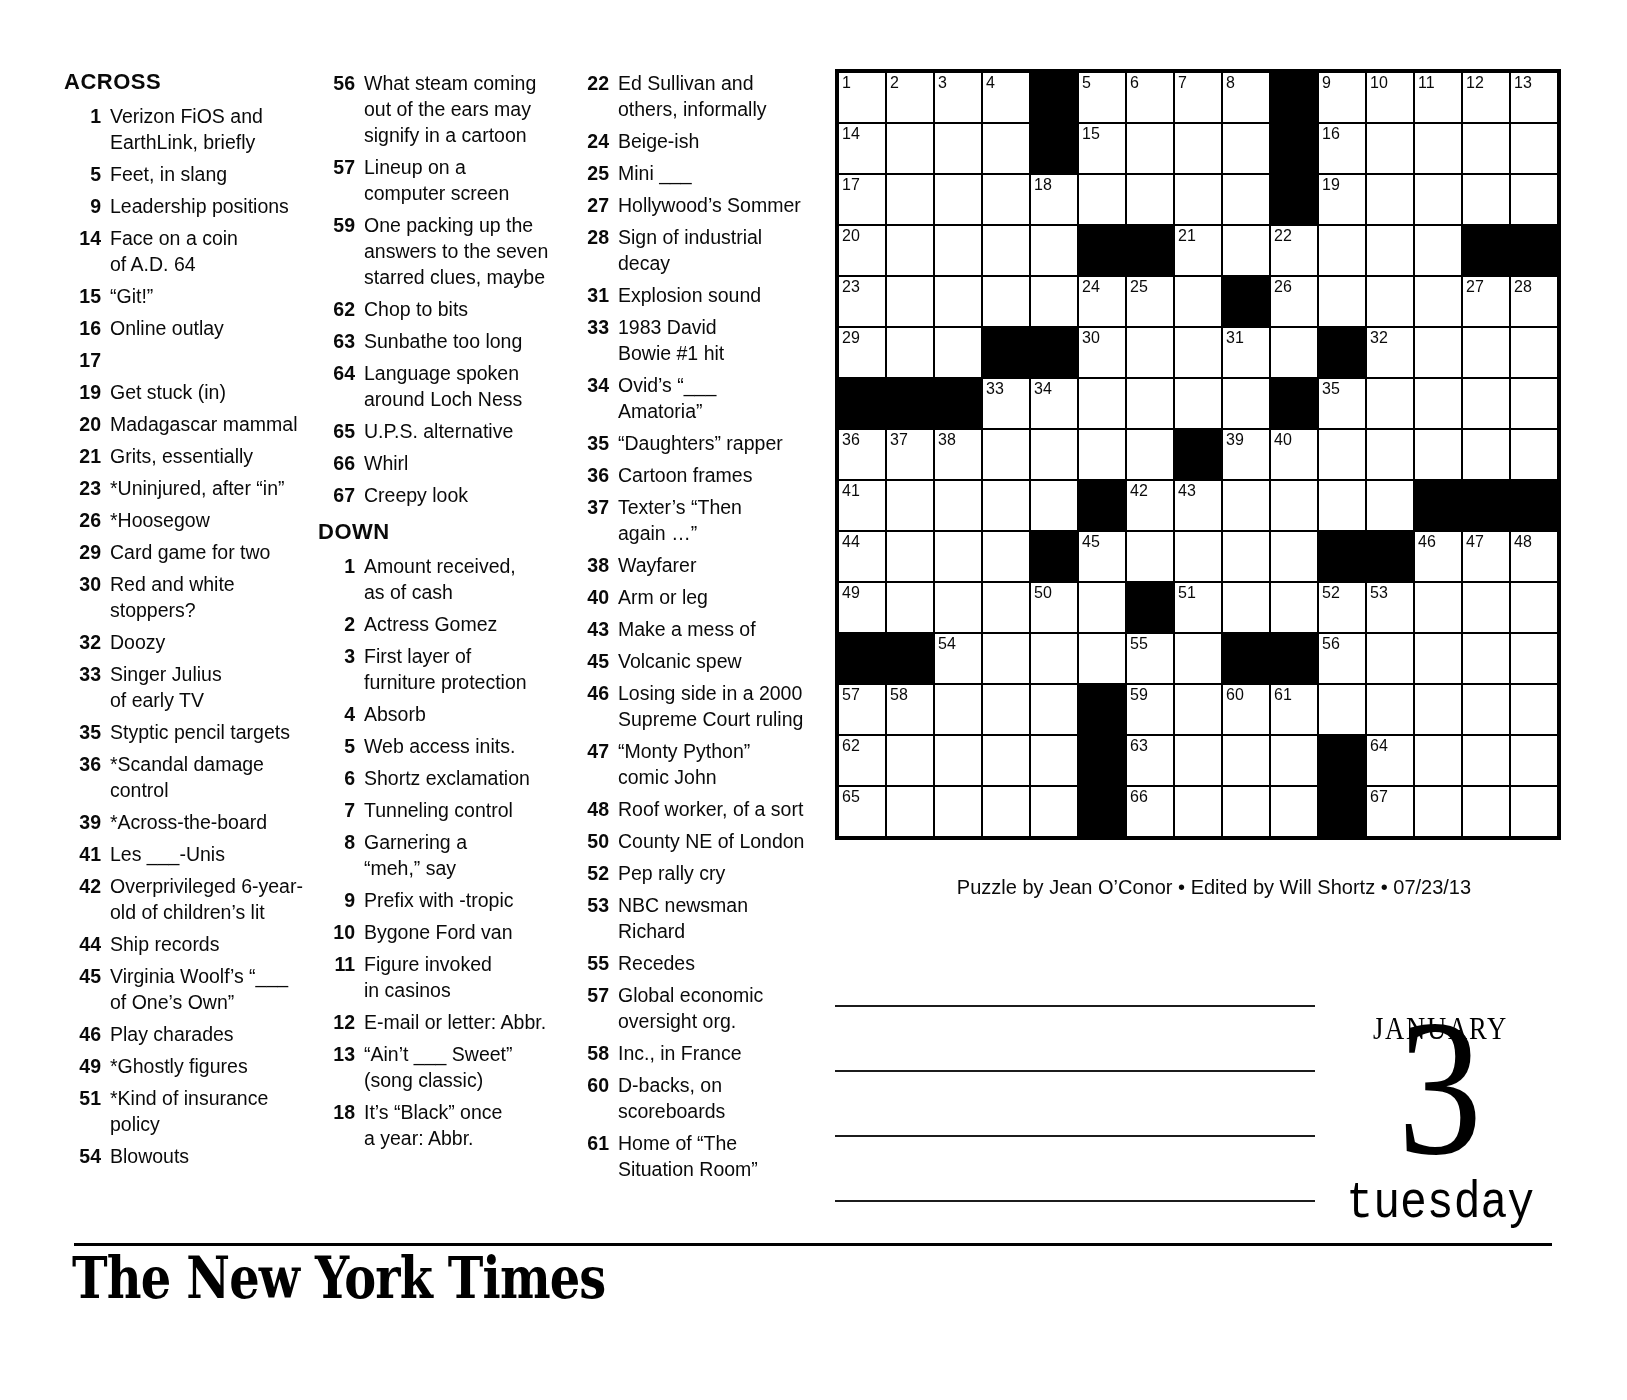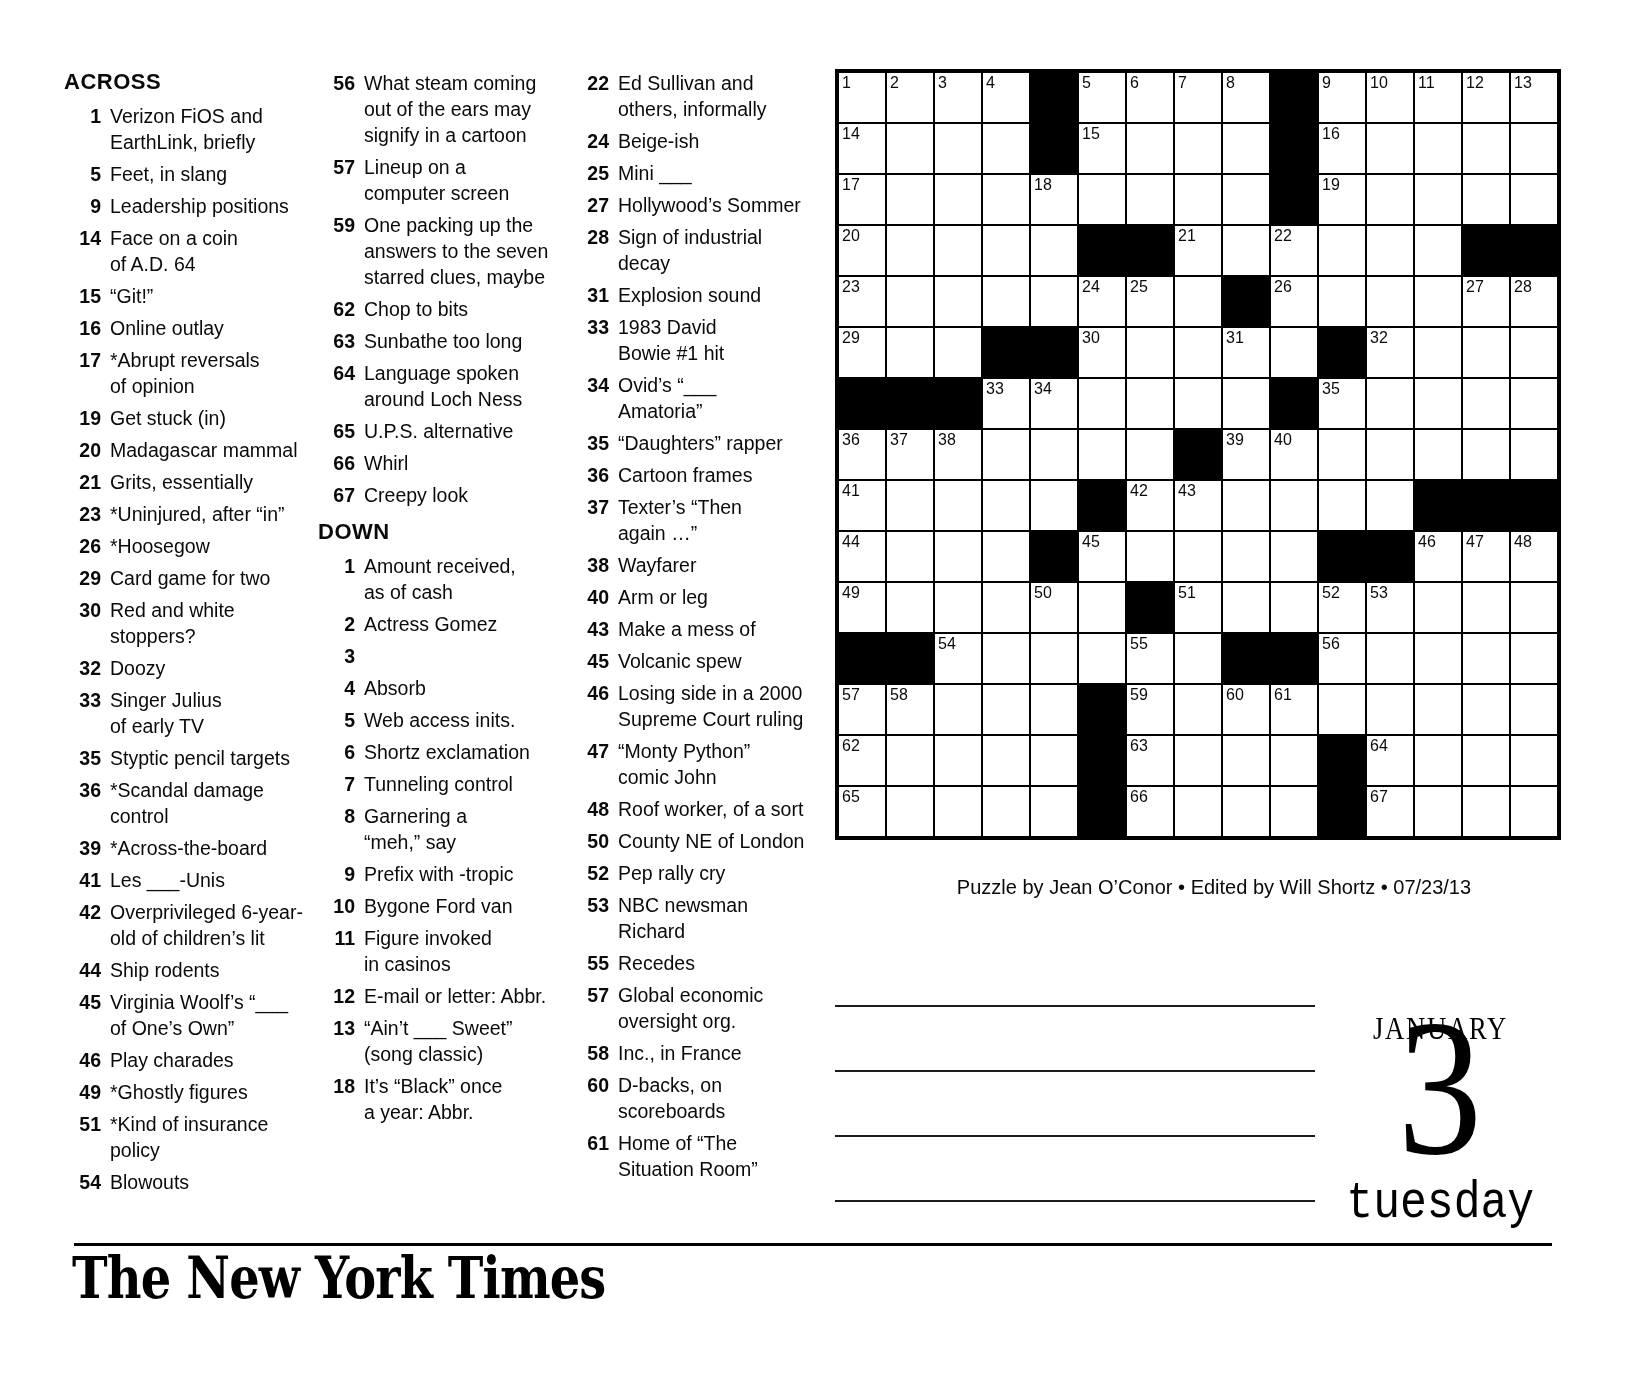--- a/index.html
+++ b/index.html
@@ -68,21 +68,20 @@
     <div class="clue">
       <span class="num">15</span>
       <span class="txt">“Git!”</span>
     </div>
     <div class="clue">
       <span class="num">16</span>
       <span class="txt">Online outlay</span>
     </div>
     <div class="clue">
       <span class="num">17</span>
-      <span class="txt">*Abrupt reversals<br>of opinion</span>
     </div>
     <div class="clue">
       <span class="num">19</span>
       <span class="txt">Get stuck (in)</span>
     </div>
     <div class="clue">
       <span class="num">20</span>
       <span class="txt">Madagascar mammal</span>
     </div>
     <div class="clue">
@@ -128,21 +127,21 @@
     <div class="clue">
       <span class="num">41</span>
       <span class="txt">Les ___-Unis</span>
     </div>
     <div class="clue">
       <span class="num">42</span>
       <span class="txt">Overprivileged 6-year-<br>old of children’s lit</span>
     </div>
     <div class="clue">
       <span class="num">44</span>
-      <span class="txt">Ship rodents</span>
+      <span class="txt">Ship records</span>
     </div>
     <div class="clue">
       <span class="num">45</span>
       <span class="txt">Virginia Woolf’s “___<br>of One’s Own”</span>
     </div>
     <div class="clue">
       <span class="num">46</span>
       <span class="txt">Play charades</span>
     </div>
     <div class="clue">
@@ -199,20 +198,21 @@
     <div class="clue">
       <span class="num">1</span>
       <span class="txt">Amount received,<br>as of cash</span>
     </div>
     <div class="clue">
       <span class="num">2</span>
       <span class="txt">Actress Gomez</span>
     </div>
     <div class="clue">
       <span class="num">3</span>
+      <span class="txt">First layer of<br>furniture protection</span>
     </div>
     <div class="clue">
       <span class="num">4</span>
       <span class="txt">Absorb</span>
     </div>
     <div class="clue">
       <span class="num">5</span>
       <span class="txt">Web access inits.</span>
     </div>
     <div class="clue">

